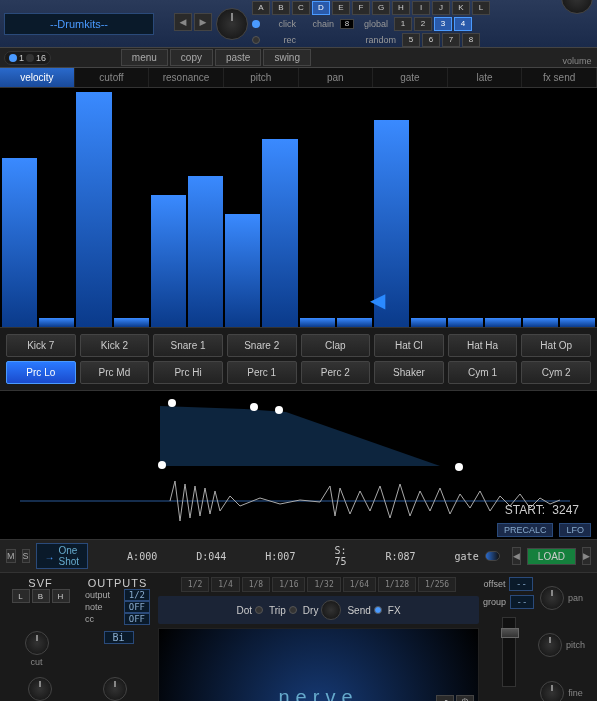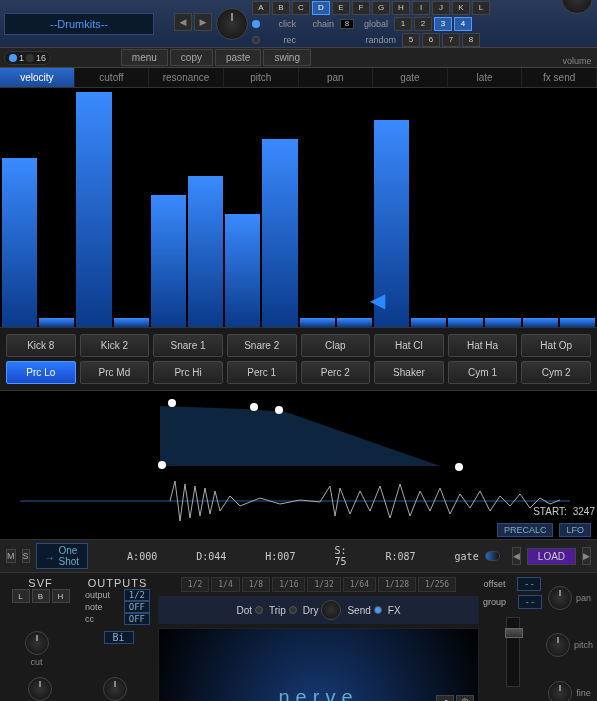--- a/index.html
+++ b/index.html
@@ -43,29 +43,29 @@
 .pad-grid { display: grid; grid-template-columns: repeat(8,1fr); gap: 4px; padding: 6px; background: #1a1a1a; }
 .pad-btn { background: linear-gradient(#333,#222); border: 1px solid #444; padding: 5px 2px; font-size: 10px; color: #ccc; text-align: center; cursor: pointer; border-radius: 2px; }
 .pad-btn.active { background: linear-gradient(#2a7aff,#1a4acc); color: #fff; border-color: #4a9aff; }
 
 .wave-area { height: 150px; background: #000; position: relative; border-top: 1px solid #333; border-bottom: 1px solid #333; }
 .wave-shape { position: absolute; top: 15px; left: 160px; width: 280px; height: 60px; background: rgba(42,122,204,0.3); clip-path: polygon(0 100%, 0 0, 30% 5%, 45% 10%, 100% 100%); }
 .wave-signal { position: absolute; top: 85px; left: 20px; right: 20px; height: 50px; }
 .env-handle { width: 8px; height: 8px; background: #fff; border-radius: 50%; position: absolute; }
 .wave-info { position: absolute; bottom: 2px; left: 6px; font-family: monospace; font-size: 10px; color: #ccc; }
 .wave-info-right { position: absolute; bottom: 2px; right: 6px; font-family: monospace; font-size: 10px; color: #ccc; display: flex; gap: 6px; align-items: center; }
-.wave-start { position: absolute; bottom: 22px; right: 2px; font-family: monospace; font-size: 10px; color: #ccc; }
+.wave-start { position: absolute; bottom: 22px; right: 18px; font-family: monospace; font-size: 12px; color: #ccc; }
 .info-btn { background: #1a2a4a; border: 1px solid #2a4a7a; padding: 1px 6px; color: #8ac; font-size: 9px; cursor: pointer; }
 
 .adsr-row { display: flex; align-items: center; background: #222; padding: 3px 6px; gap: 6px; border-bottom: 1px solid #333; }
 .ms-btn { width: 16px; height: 14px; background: #2a2a2a; border: 1px solid #444; font-size: 9px; color: #aaa; display:flex;align-items:center;justify-content:center; cursor:pointer; }
 .mode-display { background: #0a1a2a; border: 1px solid #2a4a7a; padding: 1px 8px; color: #6ac; font-size: 10px; display: flex; align-items: center; gap: 4px; }
 .adsr-param { font-size: 10px; color: #ccc; font-family: monospace; margin-left: 33px; }
 .gate-slider { width: 40px; height: 10px; background: linear-gradient(90deg,#2a6acc,#111); border-radius: 5px; border: 1px solid #444; }
-.load-btn { background: #4c1d95; border: 1px solid #444; padding: 2px 10px; font-size: 10px; color: #ccc; cursor: pointer; }
+.load-btn { background: #15803d; border: 1px solid #444; padding: 2px 10px; font-size: 10px; color: #ccc; cursor: pointer; }
 
 .bottom-section { display: flex; background: #1a1a1a; height: 145px; padding: 4px; gap: 4px; }
 .bottom-left { width: 150px; display: flex; flex-direction: column; gap: 2px; }
 .section-label { font-size: 11px; color: #ccc; text-align: center; letter-spacing: 1px; }
 .lbh-row { display: flex; gap: 2px; justify-content: center; }
 .small-btn { width: 18px; height: 14px; background: #2a2a2a; border: 1px solid #444; font-size: 8px; color: #ccc; display:flex;align-items:center;justify-content:center; cursor:pointer; }
 .output-row { display: flex; justify-content: space-between; align-items: center; font-size: 9px; color: #aaa; padding: 0 4px; }
 .output-val { background: #0a1a2a; border: 1px solid #2a4a7a; padding: 0 4px; color: #8ac; font-family: monospace; min-width: 24px; text-align: center; }
 .knob-row { display: flex; gap: 8px; padding: 4px; justify-content: space-around; }
 .knob-grp { display: flex; flex-direction: column; align-items: center; gap: 2px; }
@@ -80,21 +80,21 @@
 .fx-item { display: flex; align-items: center; gap: 3px; font-size: 10px; color: #ccc; }
 .fx-knob { width: 20px; height: 20px; border-radius: 50%; background: radial-gradient(#333,#111); border: 1px solid #444; }
 .fx-dot { width: 8px; height: 8px; border-radius: 50%; background: #333; border: 1px solid #555; }
 .fx-dot.on { background: #4a9aff; }
 .logo-area { flex: 1; background: radial-gradient(circle at 50% 100%, rgba(20,80,180,0.6), #000); display: flex; align-items: flex-end; justify-content: center; padding: 4px; border: 1px solid #222; position: relative; }
 .logo-text { font-size: 20px; color: #6ac; letter-spacing: 6px; font-weight: 300; }
 .logo-icons { position: absolute; bottom: 4px; right: 4px; display: flex; gap: 2px; }
 
 .bottom-right { width: 110px; display: flex; gap: 4px; }
 .offset-col { display: flex; flex-direction: column; gap: 4px; align-items: center; }
-.offset-row { display: flex; gap: 12px; align-items: center; font-size: 9px; color: #aaa; }
+.offset-row { display: flex; gap: 4px; align-items: center; font-size: 9px; color: #aaa; }
 .offset-display { background: #0a1a2a; border: 1px solid #2a4a7a; width: 24px; height: 14px; color: #8ac; display:flex;align-items:center;justify-content:center; font-family:monospace; }
 .fader { width: 14px; height: 70px; background: #111; border: 1px solid #333; position: relative; margin-top: 4px; }
 .fader-handle { position: absolute; top: 10px; left: -2px; width: 18px; height: 10px; background: linear-gradient(#555,#333); border: 1px solid #666; }
 .knob-col { display: flex; flex-direction: column; gap: 6px; align-items: center; justify-content: space-around; }
 .side-knob-grp { display: flex; align-items: center; gap: 4px; }
 
 svg { display: block; }
 </style>
 </head>
 <body>
@@ -201,21 +201,21 @@
       <div class="seq-bar" style="height: 3.93701%;"></div>
       <div class="seq-bar" style="height: 3.93701%;"></div>
       <div class="seq-bar" style="height: 3.93701%;"></div>
       <div class="seq-bar" style="height: 3.93701%;"></div>
       <div class="seq-bar" style="height: 3.93701%;"></div>
     </div>
   <div class="seq-arrow">◀</div>
 </div>
 
 <div class="pad-grid" id="pad-grid">
-    <div class="pad-btn">Kick 8</div>
+    <div class="pad-btn">Kick 7</div>
     <div class="pad-btn">Kick 2</div>
     <div class="pad-btn">Snare 1</div>
     <div class="pad-btn">Snare 2</div>
     <div class="pad-btn">Clap</div>
     <div class="pad-btn">Hat Cl</div>
     <div class="pad-btn">Hat Ha</div>
     <div class="pad-btn">Hat Op</div>
     <div class="pad-btn active">Prc Lo</div>
     <div class="pad-btn">Prc Md</div>
     <div class="pad-btn">Prc Hi</div>

